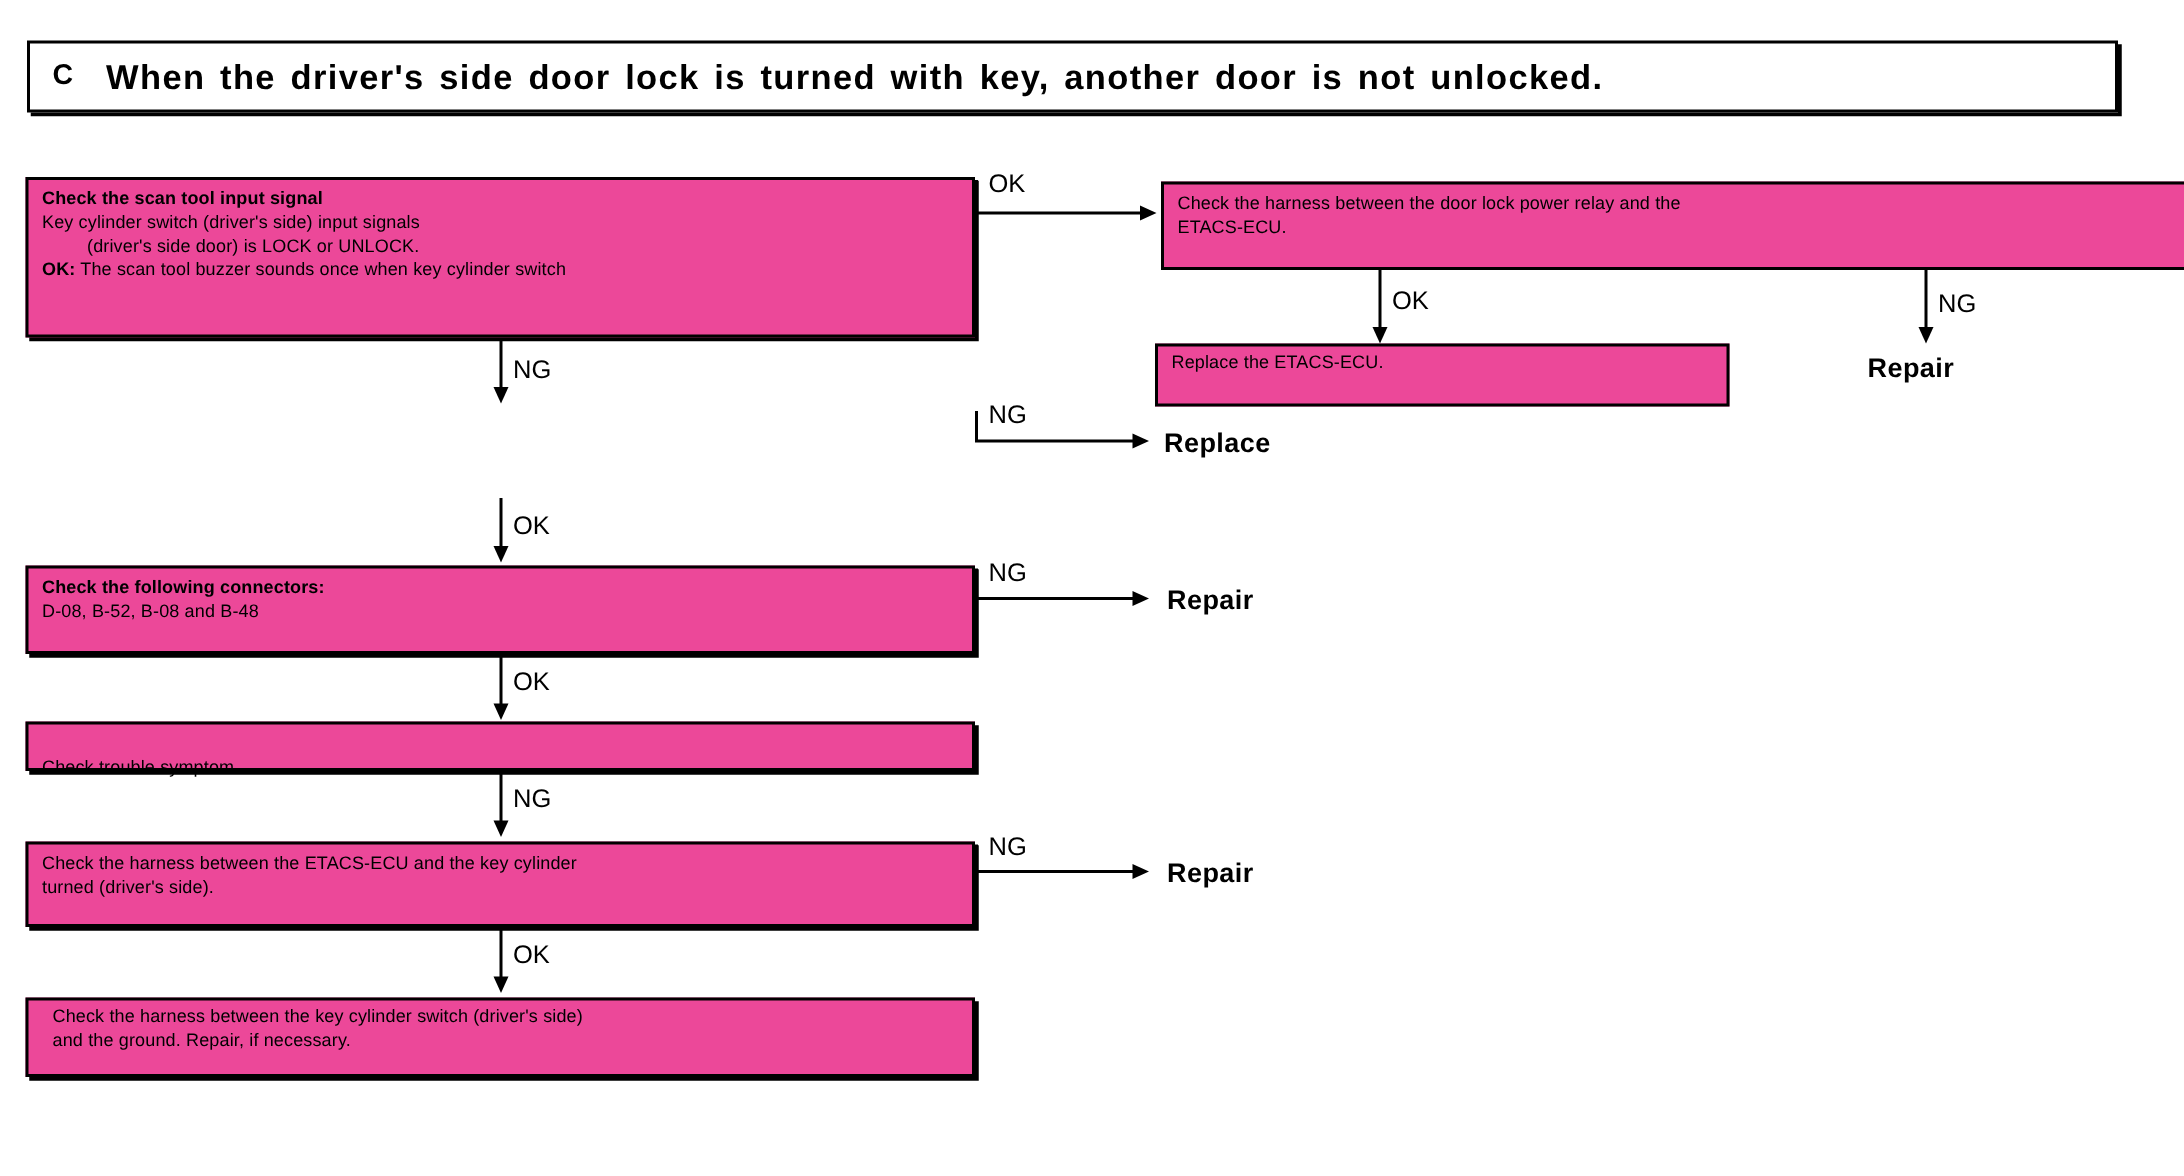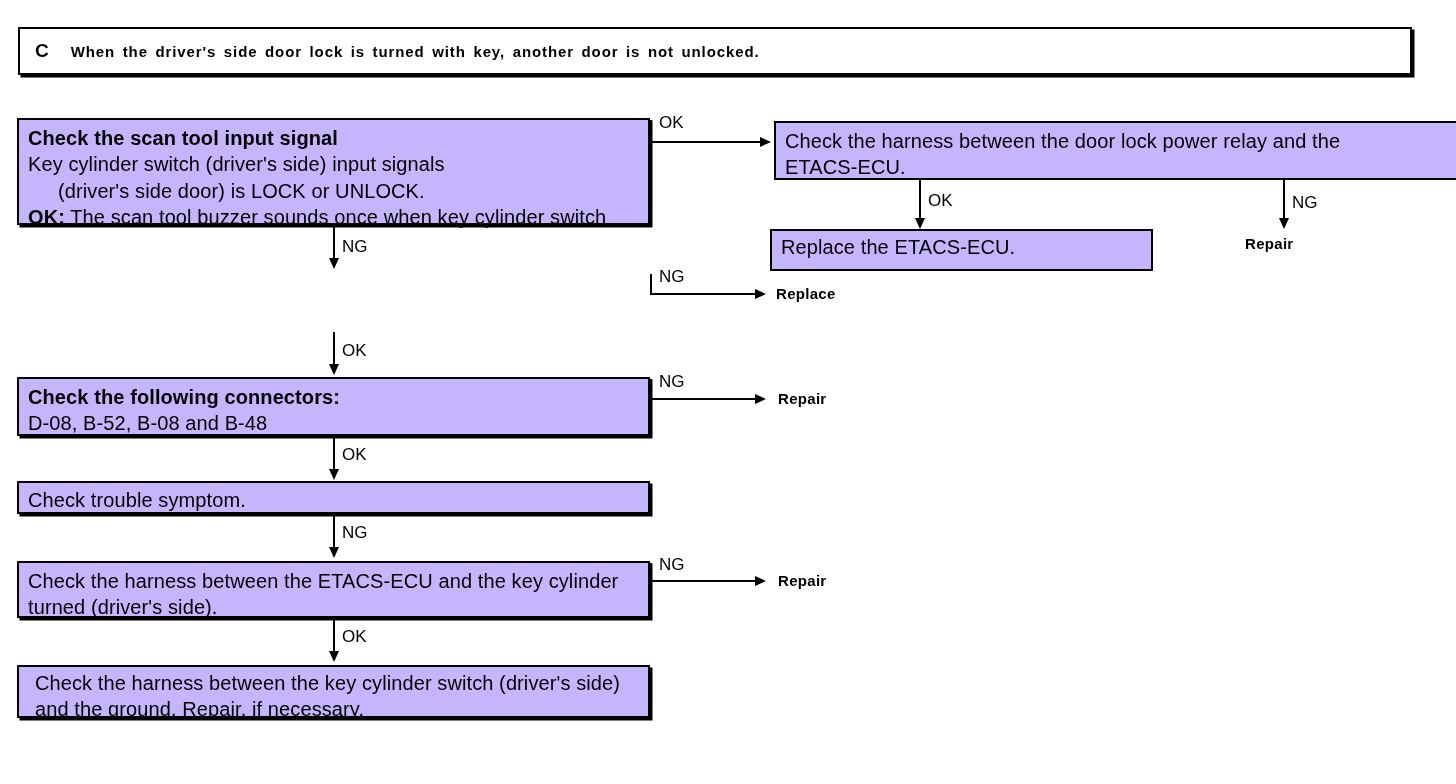--- a/index.html
+++ b/index.html
@@ -17,22 +17,22 @@
     width: 1456px;
     height: 784px;
     background: #ffffff;
     overflow: hidden;
   }
   
   .box {
     position: absolute;
     box-sizing: border-box;
     border: 2px solid #000;
-    background: #c4b5fd;
-    font-size: 20px;
+    background: #ec4899;
+    font-size: 12px;
     line-height: 1.32;
     letter-spacing: 0.1px;
   }
   .box.heavy {
     border-width: 2px;
     box-shadow: 2.5px 2.5px 0 0 #000;
   }
   .box .pad {
     padding: 5px 8px 4px 9px;
   }
@@ -46,21 +46,21 @@
     align-items: center;
   }
   .hdr-letter {
     font-weight: bold;
     font-size: 19px;
     padding-left: 15px;
     padding-right: 22px;
   }
   .hdr-text {
     font-weight: bold;
-    font-size: 15px;
+    font-size: 23px;
     letter-spacing: 0.9px;
     word-spacing: 2.5px;
   }
   .b { font-weight: bold; }
   .ln { display: block; white-space: nowrap; }
   .ind { padding-left: 30px; }
   
   .vline {
     position: absolute;
     width: 2px;
@@ -87,21 +87,21 @@
   }
   .edge-label {
     position: absolute;
     font-size: 17px;
     line-height: 1;
     white-space: nowrap;
   }
   .term {
     position: absolute;
     font-weight: bold;
-    font-size: 15px;
+    font-size: 18px;
     line-height: 1;
     white-space: nowrap;
     letter-spacing: 0.3px;
   }
 </style>
 </head>
 <body>
 
 <div id="canvas">
 
@@ -172,21 +172,21 @@
   <div class="hline" style="left:650px; top:398px; width:108px;"></div>
   <div class="arrow-right" style="left:755px; top:393.5px;"></div>
   <div class="edge-label" style="left:659px; top:373px;">NG</div>
   <div class="term" style="left:778px; top:391px;">Repair</div>
 
   <div class="vline" style="left:333px; top:437px; height:35px;"></div>
   <div class="arrow-down" style="left:328.5px; top:469px;"></div>
   <div class="edge-label" style="left:342px; top:446px;">OK</div>
 
   <div class="box heavy" style="left:17px; top:481px; width:633px; height:33px;">
-    <div class="pad" style="padding-top:4px;">
+    <div class="pad" style="padding-top:21px;">
       <span class="ln">Check trouble symptom.</span>
     </div>
   </div>
 
   <div class="vline" style="left:333px; top:515px; height:35px;"></div>
   <div class="arrow-down" style="left:328.5px; top:547px;"></div>
   <div class="edge-label" style="left:342px; top:524px;">NG</div>
 
   <div class="box heavy" style="left:17px; top:561px; width:633px; height:57px;">
     <div class="pad">

